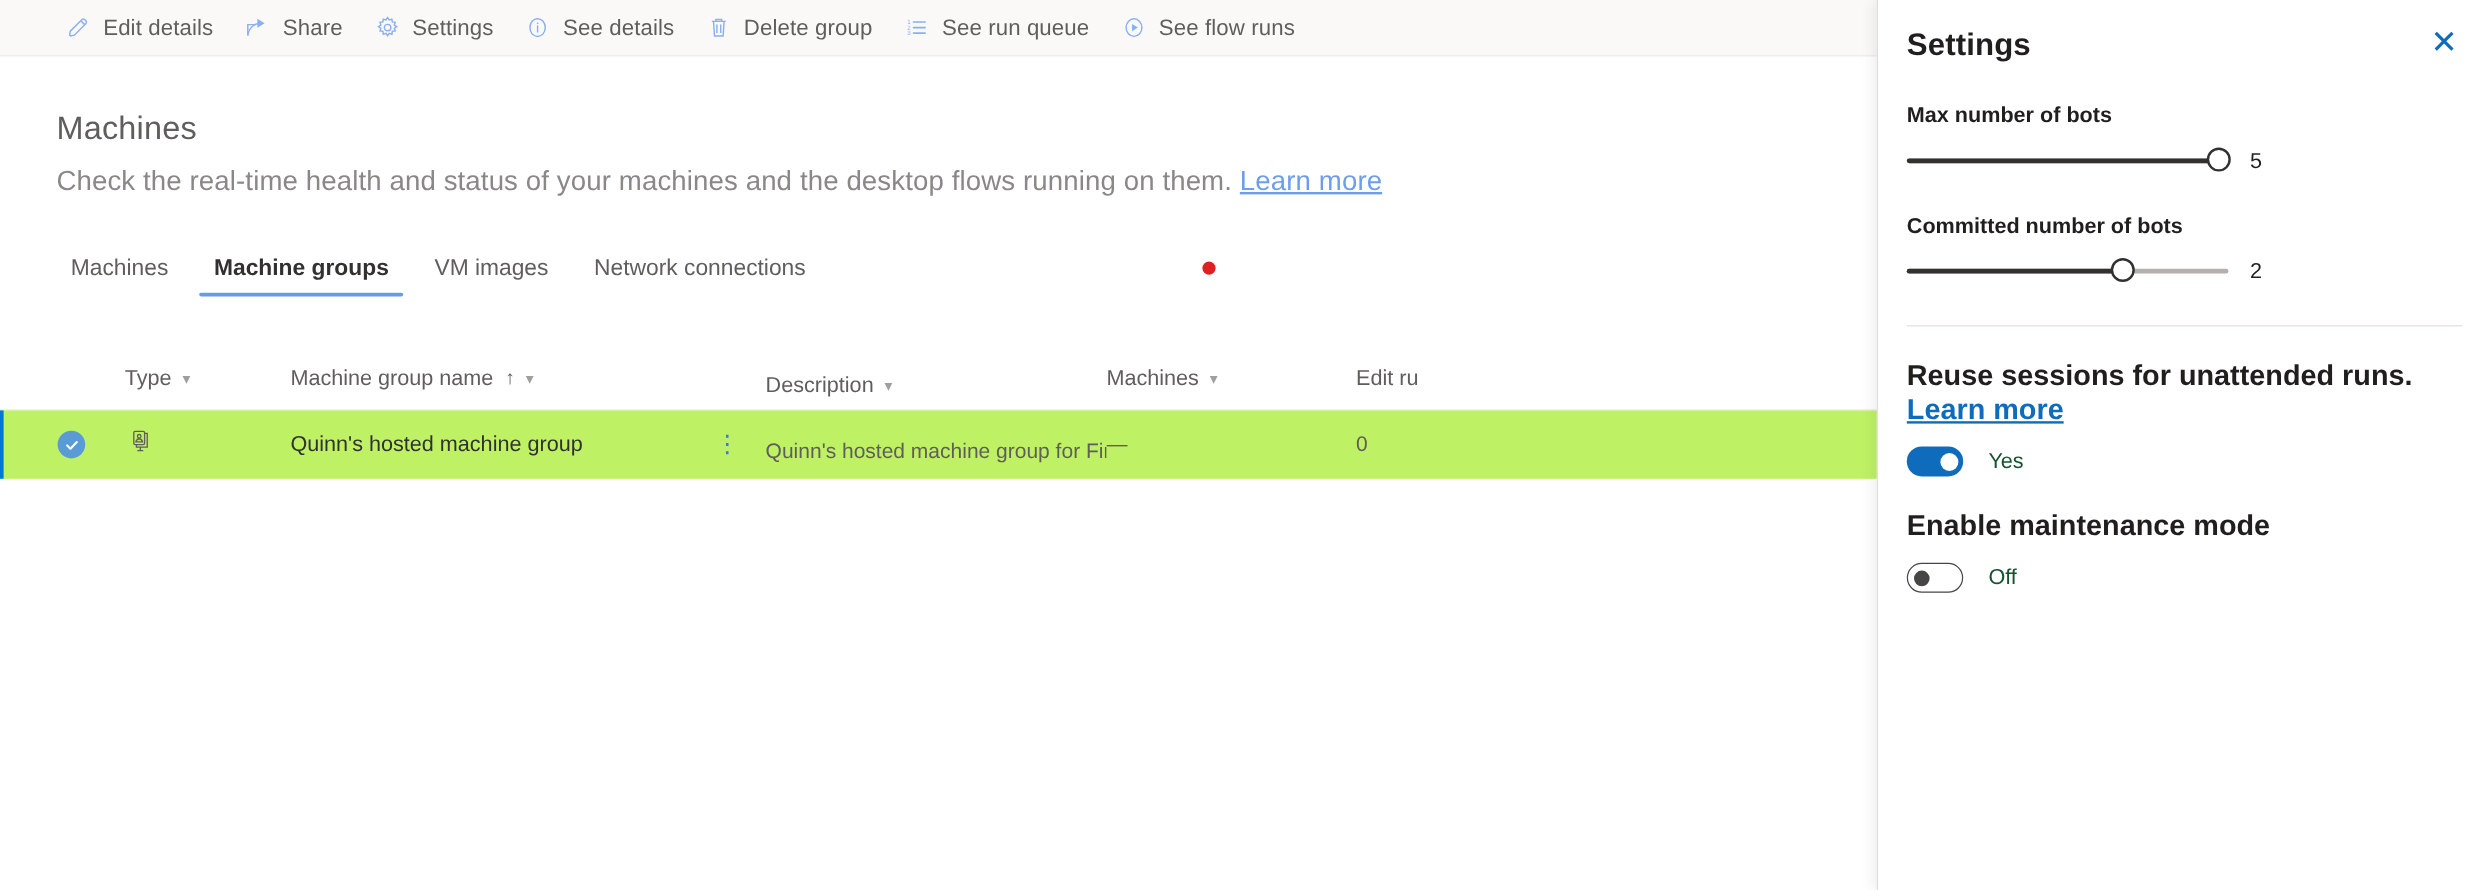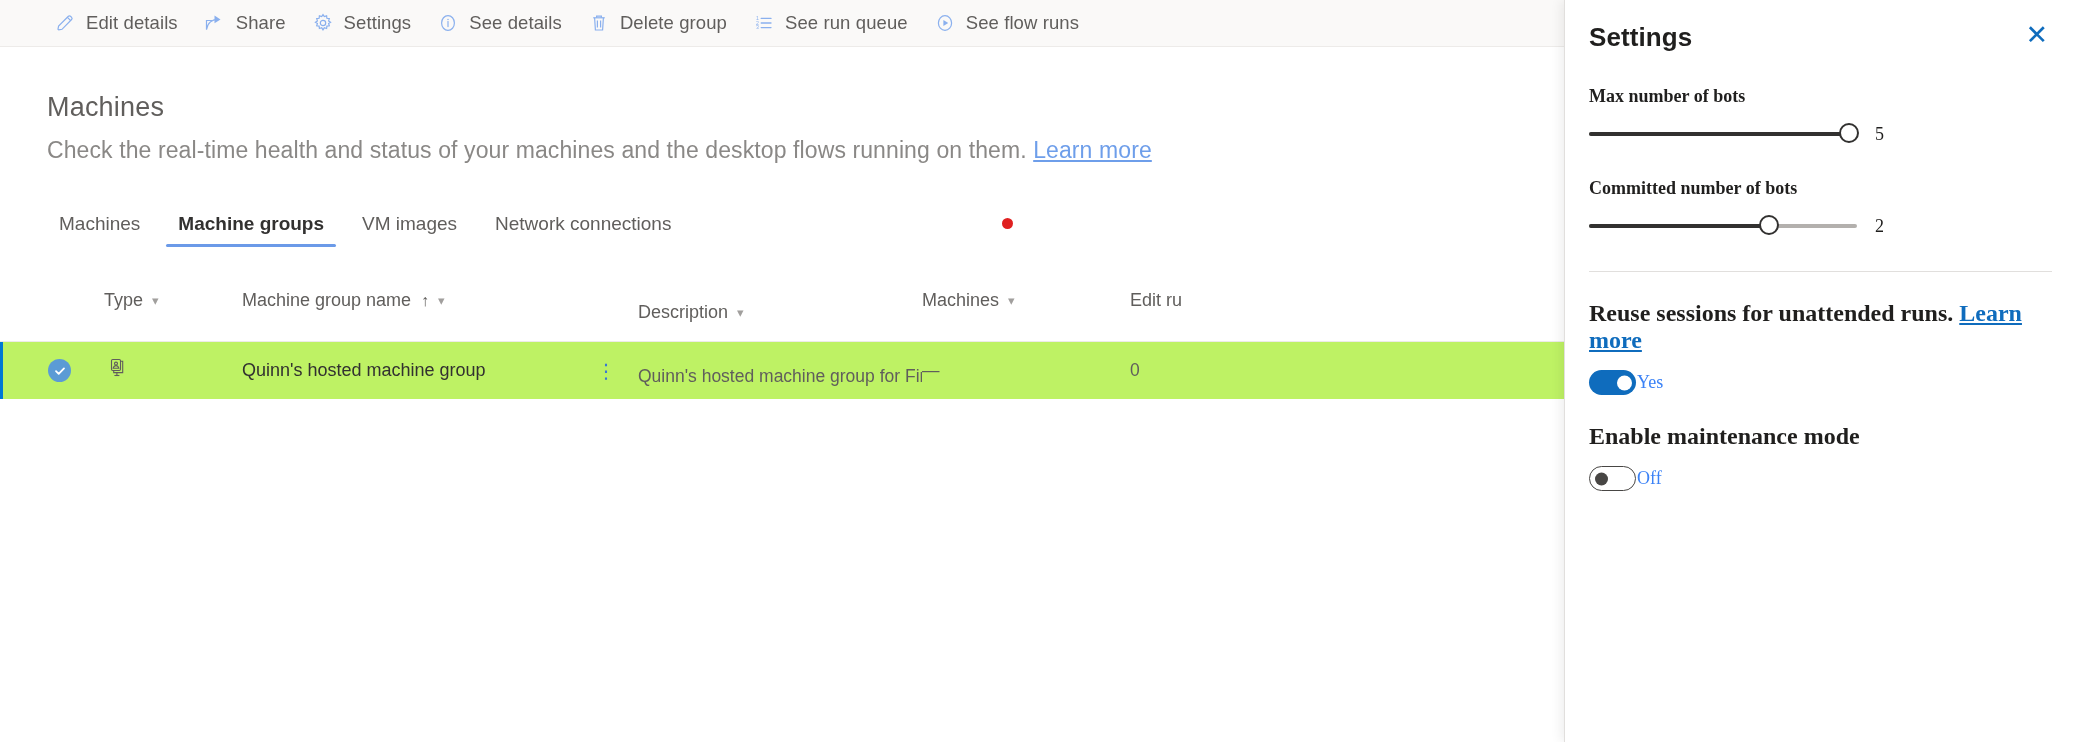--- a/index.html
+++ b/index.html
@@ -117,21 +117,21 @@
   }
 
   
   .table {
     position: absolute;
     top: 290px; left: 0;
     width: 1572px;
   }
   .thead {
     display: flex;
-    align-items: flex-start;
+    align-items: center;
     height: 52px;
     border-bottom: 1px solid #edebe9;
     padding-left: 48px;
     box-sizing: border-box;
   }
   .th {
     font-size: 18px;
     color: #605e5c;
     display: flex;
     align-items: center;
@@ -239,21 +239,21 @@
   }
   .panel-close {
     color: #0f6cbd;
     font-size: 27px;
     line-height: 22px;
     cursor: pointer;
     padding: 2px 4px;
     font-weight: 300;
     user-select: none;
   }
-  .panel-body { padding: 0 24px; font-family: Liberation Serif, serif; }
+  .panel-body { padding: 0 24px; }
 
   .field-label {
     font-size: 18px;
     font-weight: 600;
     color: #201f1e;
     margin-top: 33px;
     margin-bottom: 0;
   }
   .slider-row {
     display: flex;
@@ -341,22 +341,22 @@
     width: 15px; height: 15px;
     background: #ffffff;
   }
   .toggle.off .toggle-knob {
     left: 5px;
     width: 13px; height: 13px;
     background: #484644;
   }
   .toggle-state {
     font-size: 18px;
-    color: #3b82f6;
-    margin-left: 1px;
+    color: #14532d;
+    margin-left: 21px;
   }
 </style>
 </head>
 <body>
 
 <div class="cmdbar">
 
   <div class="cmd-item">
     <span class="cmd-icon">
       <svg width="20" height="20" viewBox="0 0 20 20" fill="none" stroke="#8ab0ee" stroke-width="1.2">

